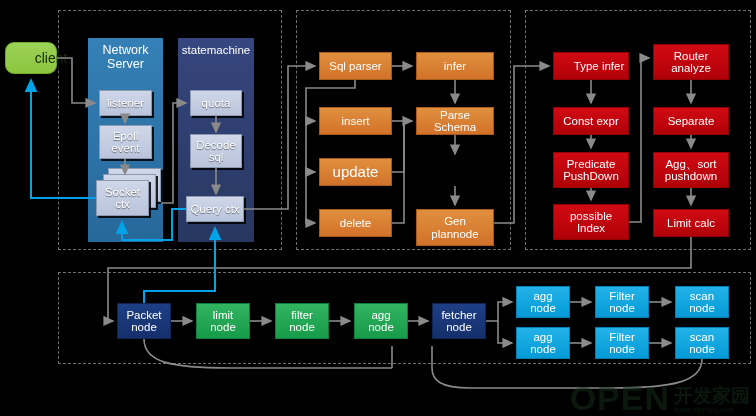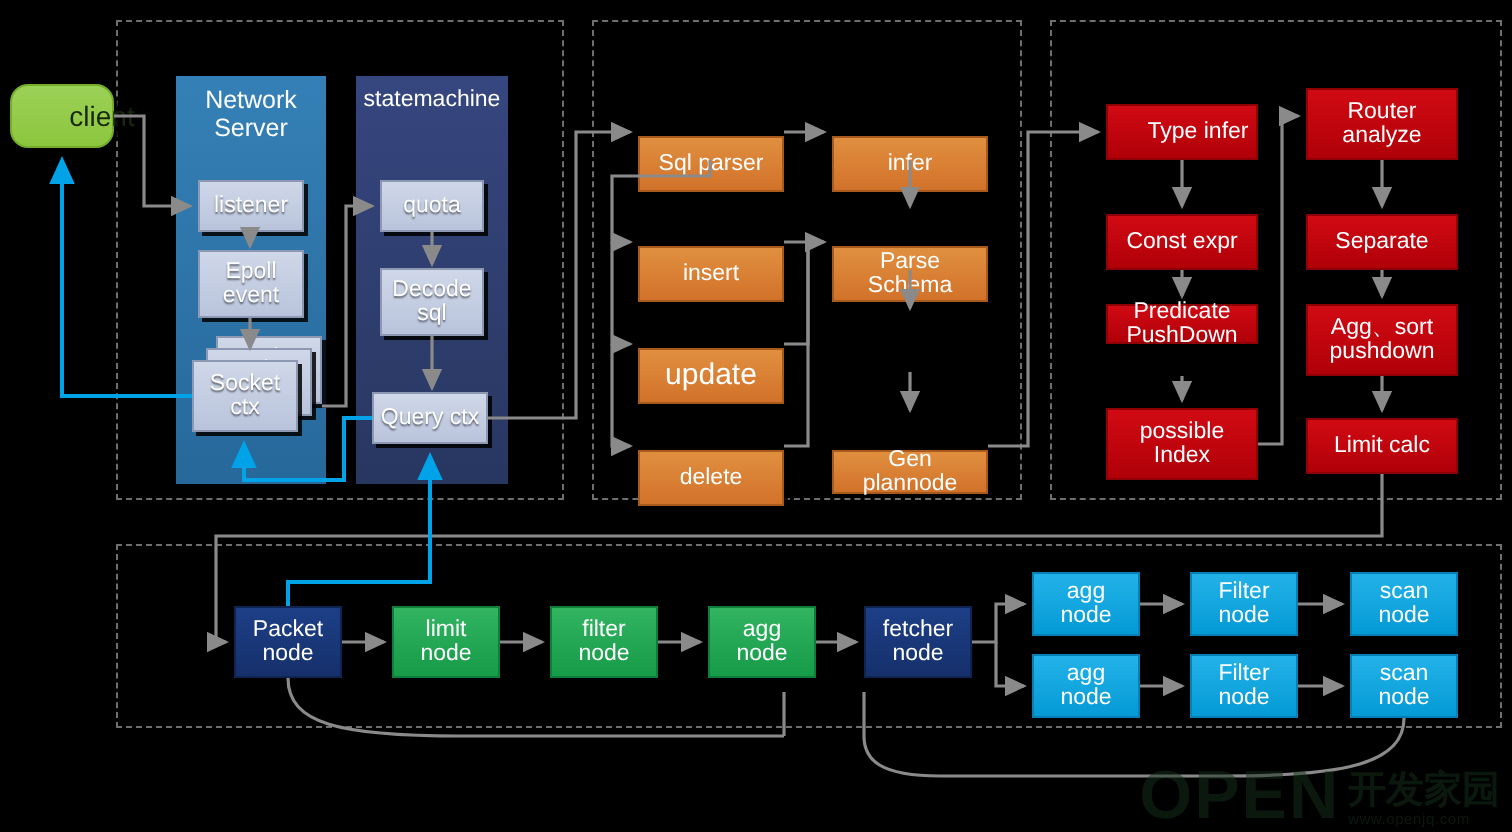--- a/index.html
+++ b/index.html
@@ -13,21 +13,21 @@
         box-shadow:2px 2px 0 rgba(0,0,0,.85);}
   .node span{display:block;padding:0 2px;}
 
   .panel{position:absolute;box-sizing:border-box;color:#fff;
          box-shadow:3px 3px 0 rgba(0,0,0,.8);}
   .panel-title{position:absolute;left:0;right:0;text-align:center;font-size:12.5px;
                line-height:1.08;color:#fff;}
 
   .blueish{background:linear-gradient(180deg,#cfd7e8 0%,#b9c4dc 100%);
            color:#fff;border:1px solid #8d98b3;text-shadow:0 1px 1px rgba(0,0,0,.55);}
-  .orange{background:linear-gradient(180deg,#e08f3f 0%,#d2722a 100%);border:1px solid #a85a1d;margin-top:16px;}
+  .orange{background:linear-gradient(180deg,#e08f3f 0%,#d2722a 100%);border:1px solid #a85a1d;}
   .red{background:linear-gradient(180deg,#d10a13 0%,#b00008 100%);border:1px solid #8e0006;}
   .green{background:linear-gradient(180deg,#32b461 0%,#169b48 100%);border:1px solid #0f7e3a;}
   .cyan{background:linear-gradient(180deg,#23b2e8 0%,#049ad6 100%);border:1px solid #0480b5;}
   .navy{background:linear-gradient(180deg,#1e3f86 0%,#15306b 100%);border:1px solid #0f2450;}
   .client{background:linear-gradient(180deg,#9bd156 0%,#8cc63e 100%);border:1px solid #74ad2c;
           border-radius:9px;color:#16270a;text-shadow:none;padding-left:40px;}
 
   svg.wires{position:absolute;left:0;top:0;width:756px;height:416px;pointer-events:none;}
 
   .wm{position:absolute;right:6px;bottom:2px;display:flex;align-items:flex-end;gap:4px;
@@ -106,31 +106,31 @@
   <div class="node orange" style="left:319px;top:209px;width:73px;height:28px;font-size:11.5px;">
     <span>delete</span>
   </div>
 
   <div class="node orange" style="left:416px;top:52px;width:78px;height:28px;font-size:11.5px;">
     <span>infer</span>
   </div>
   <div class="node orange" style="left:416px;top:107px;width:78px;height:28px;font-size:11.5px;">
     <span>Parse Schema</span>
   </div>
-  <div class="node orange" style="left:416px;top:209px;width:78px;height:22px;font-size:11.5px;">
+  <div class="node orange" style="left:416px;top:209px;width:78px;height:37px;font-size:11.5px;">
     <span>Gen plannode</span>
   </div>
 
   <div class="node red" style="left:553px;top:52px;width:76px;height:28px;font-size:11.5px;padding-left:16px;">
     <span>Type infer</span>
   </div>
   <div class="node red" style="left:553px;top:107px;width:76px;height:28px;font-size:11.5px;">
     <span>Const expr</span>
   </div>
-  <div class="node red" style="left:553px;top:152px;width:76px;height:20px;font-size:11.5px;flex-direction:column;">
+  <div class="node red" style="left:553px;top:152px;width:76px;height:36px;font-size:11.5px;flex-direction:column;">
     <span>Predicate</span>
     <span>PushDown</span>
   </div>
   <div class="node red" style="left:553px;top:204px;width:76px;height:36px;font-size:11.5px;flex-direction:column;">
     <span>possible</span>
     <span>Index</span>
   </div>
 
   <div class="node red" style="left:653px;top:44px;width:76px;height:36px;font-size:11.5px;flex-direction:column;">
     <span>Router</span>

